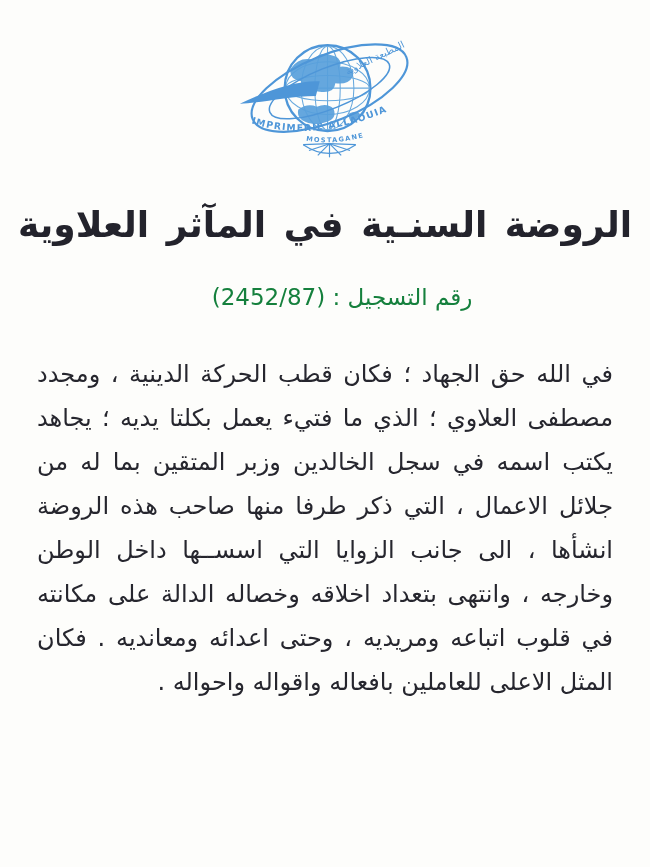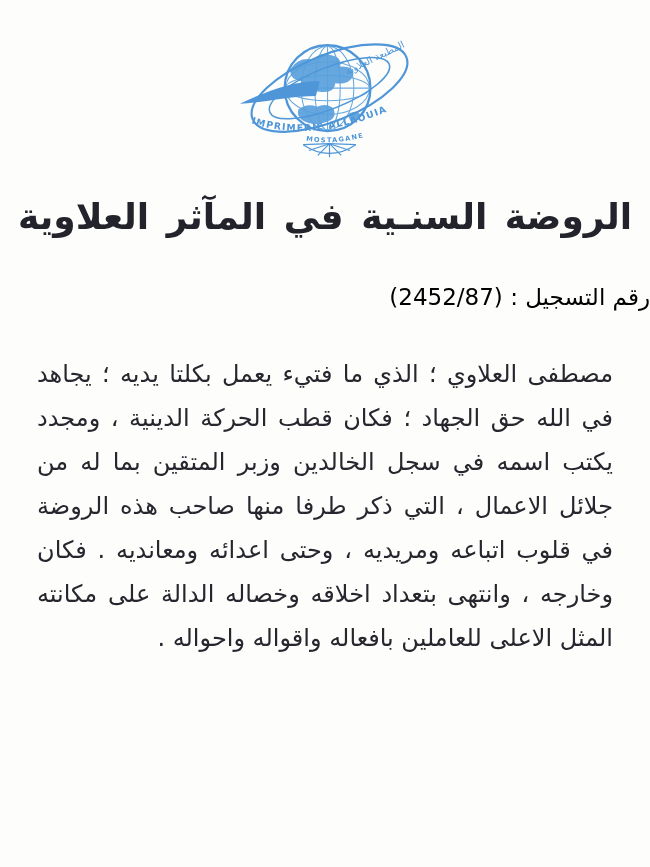--- a/index.html
+++ b/index.html
@@ -13,34 +13,35 @@
   }
   .stamp{
     position:absolute;
     top:18px;left:232px;
     width:195px;height:150px;
   }
   .stamp svg{width:100%;height:100%;}
   .title{
     position:absolute;
     top:196px;left:0;right:0;
-    margin:0;
+    margin:8px;
     direction:rtl;
     text-align:center;
     font-size:36px;
     font-weight:700;
     word-spacing:5px;
     color:#23232c;
   }
   .registration{
     position:absolute;
     top:284px;left:0;right:0;
     direction:rtl;
+    text-align:center;
     font-size:23px;
-    color:#000000;
+    color:#15803d;
     margin-left:34px;
   }
   .body-text{
     position:absolute;
     top:352px;left:37px;right:37px;
     direction:rtl;
     font-size:24px;
     line-height:44px;
     color:#26262e;
   }
@@ -111,22 +112,23 @@
         <path d="M73,128 Q 100,146 127,128" fill="none"></path>
       </g>
     </svg>
   </div>
 
   <h1 class="title">الروضة السنـية في المآثر العلاوية</h1>
 
   <div class="registration">رقم التسجيل : (2452/87)</div>
 
   <div class="body-text">
+    <div class="line">في الله حق الجهاد ؛ فكان قطب الحركة الدينية ، ومجدد</div>
     <div class="line">مصطفى العلاوي ؛ الذي ما فتيء يعمل بكلتا يديه ؛ يجاهد</div>
-    <div class="line">في الله حق الجهاد ؛ فكان قطب الحركة الدينية ، ومجدد</div>
     <div class="line">يكتب اسمه في سجل الخالدين وزبر المتقين بما له من</div>
     <div class="line">جلائل الاعمال ، التي ذكر طرفا منها صاحب هذه الروضة</div>
+    <div class="line">انشأها ، الى جانب الزوايا التي اسســها داخل الوطن</div>
+    <div class="line">وخارجه ، وانتهى بتعداد اخلاقه وخصاله الدالة على مكانته</div>
     <div class="line">في قلوب اتباعه ومريديه ، وحتى اعدائه ومعانديه . فكان</div>
-    <div class="line">وخارجه ، وانتهى بتعداد اخلاقه وخصاله الدالة على مكانته</div>
     <div class="line last">المثل الاعلى للعاملين بافعاله واقواله واحواله .</div>
   </div>
 
 </div>
 
 </body></html>

